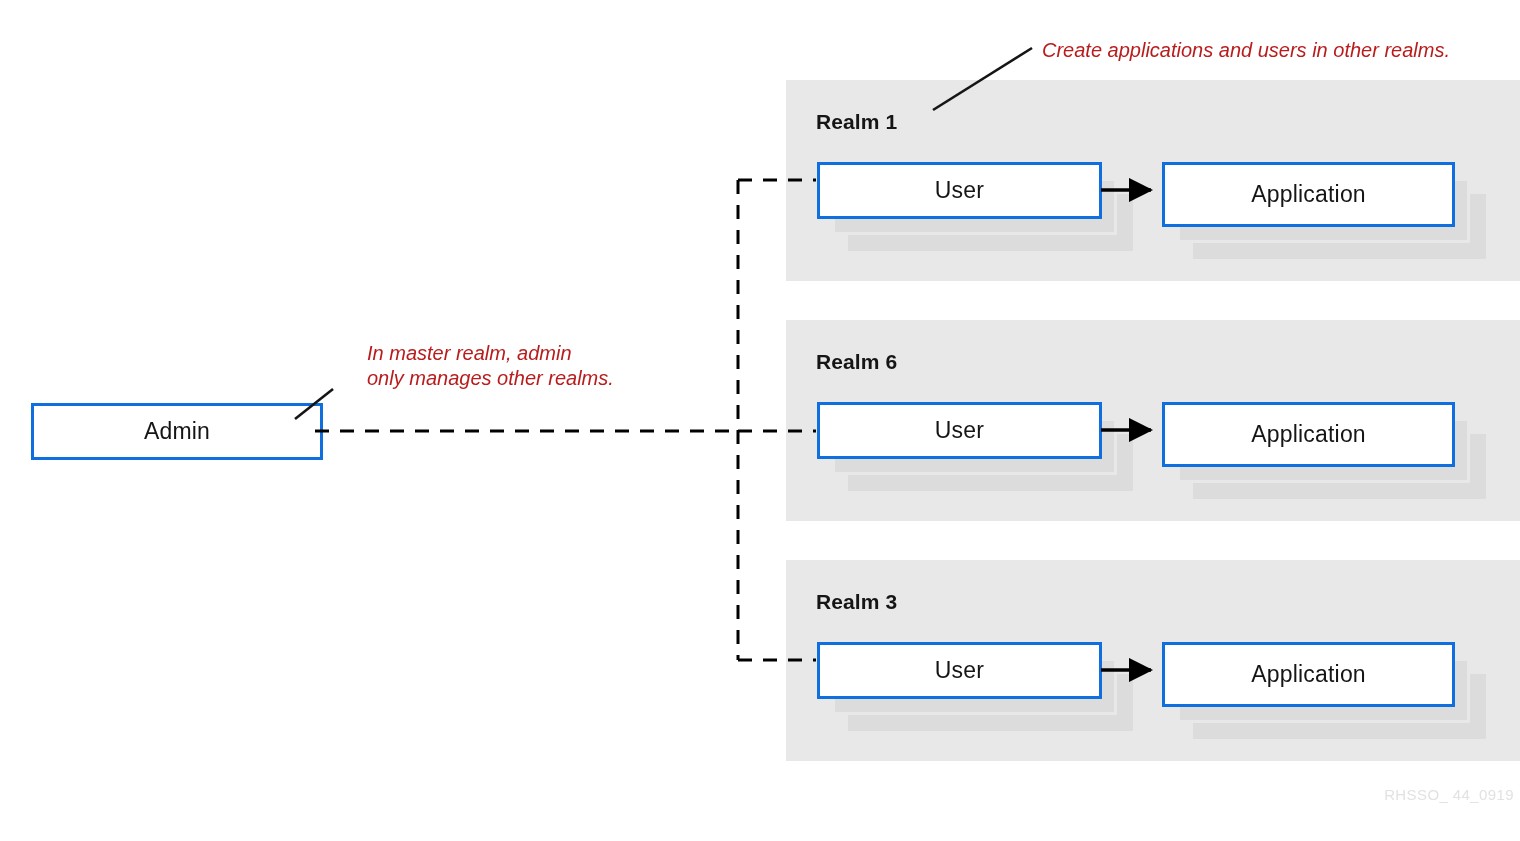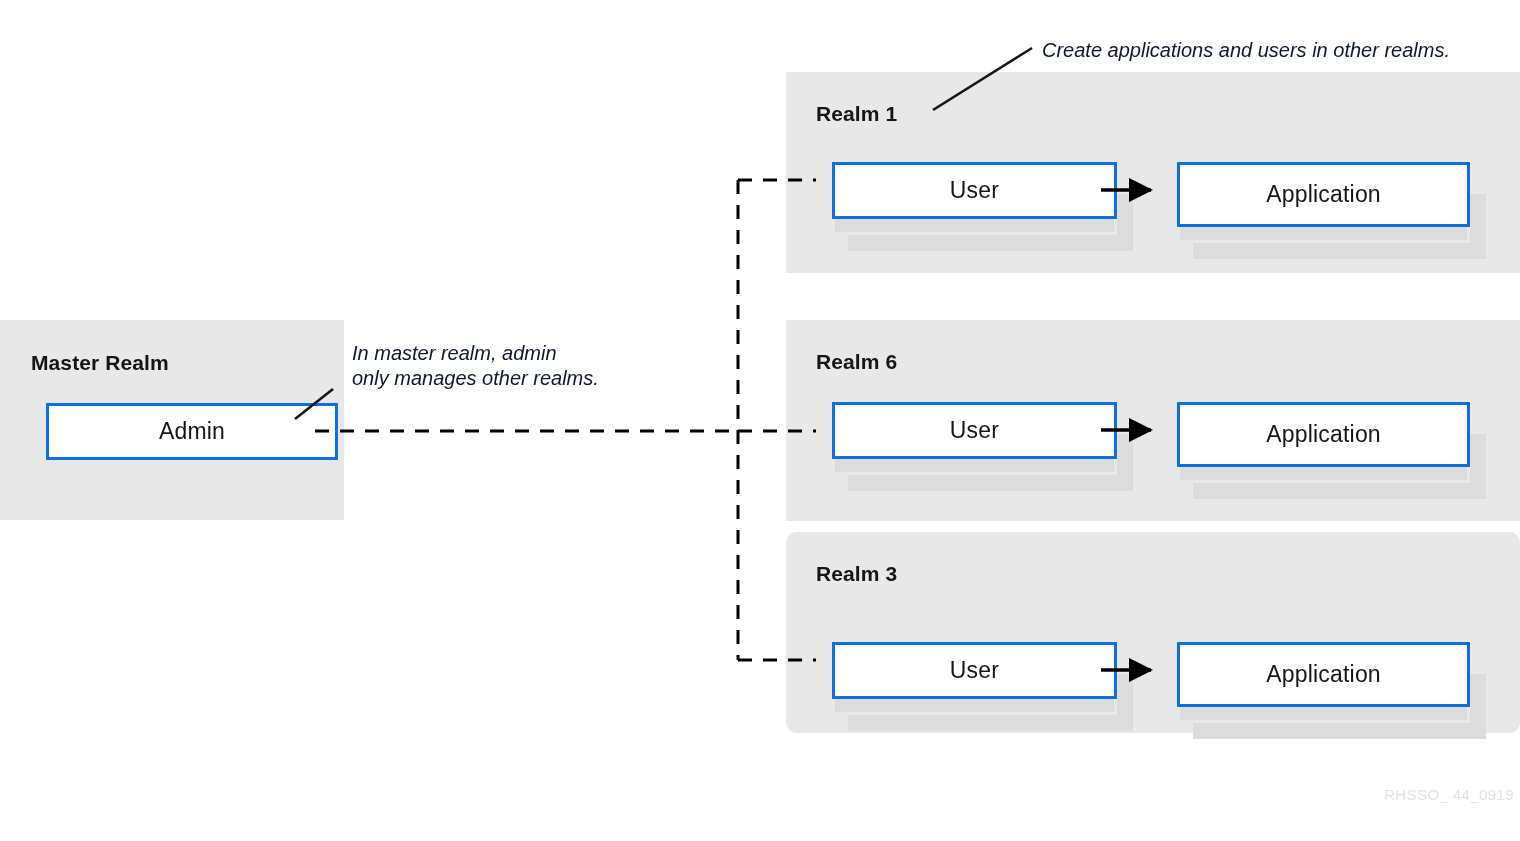--- a/index.html
+++ b/index.html
@@ -41,23 +41,23 @@
     left: 0px;
     top: 320px;
     width: 344px;
     height: 200px;
   }
   .panel-realm {
     left: 786px;
     width: 734px;
     height: 201px;
   }
-  .panel-realm-1 { top: 72px; }
+  .panel-realm-1 { top: 80px; }
   .panel-realm-2 { top: 320px; }
-  .panel-realm-3 { top: 532px; border-radius: 11px; }
+  .panel-realm-3 { top: 560px; }
 
   .panel-title {
     position: absolute;
     font-size: 21px;
     font-weight: bold;
     color: #151515;
     letter-spacing: 0.1px;
     white-space: nowrap;
   }
   .panel-master .panel-title {
@@ -89,21 +89,21 @@
   .node .stack-mid {
     left: 16px;
     top: 16px;
     right: -16px;
     bottom: -16px;
     border: 3px solid #e8e8e8;
     box-sizing: border-box;
   }
   .node .card {
     position: absolute;
-    left: 16px;
+    left: 1px;
     top: 0;
     width: 100%;
     height: 100%;
     box-sizing: border-box;
     background: #ffffff;
     border: 3px solid #0f6fde;
     display: flex;
     align-items: center;
     justify-content: center;
     z-index: 2;
@@ -138,52 +138,49 @@
   .row-3 .node-user, .row-3 .node-app { top: 642px; }
 
   .row-group { position: absolute; left: 0; top: 0; }
 
   
   .annotation {
     position: absolute;
     font-style: italic;
     font-size: 20px;
     line-height: 25px;
-    color: #0f172a;
+    color: #b91c1c;
     z-index: 6;
     white-space: pre-line;
   }
   .annotation-top {
     left: 1042px;
     top: 38px;
   }
   .annotation-master {
-    left: 352px;
+    left: 367px;
     top: 341px;
   }
 
   
   .watermark {
     position: absolute;
     right: 6px;
     top: 786px;
     font-size: 15px;
     color: #e2e2e2;
     letter-spacing: 0.4px;
     z-index: 3;
   }
 </style>
 </head>
 <body>
 
 <div id="canvas">
 
-  <div class="panel panel-master">
-    <div class="panel-title">Master Realm</div>
-  </div>
 
   <div class="panel panel-realm panel-realm-1">
     <div class="panel-title">Realm 1</div>
   </div>
 
   <div class="panel panel-realm panel-realm-2">
     <div class="panel-title">Realm 6</div>
   </div>
 
   <div class="panel panel-realm panel-realm-3">

